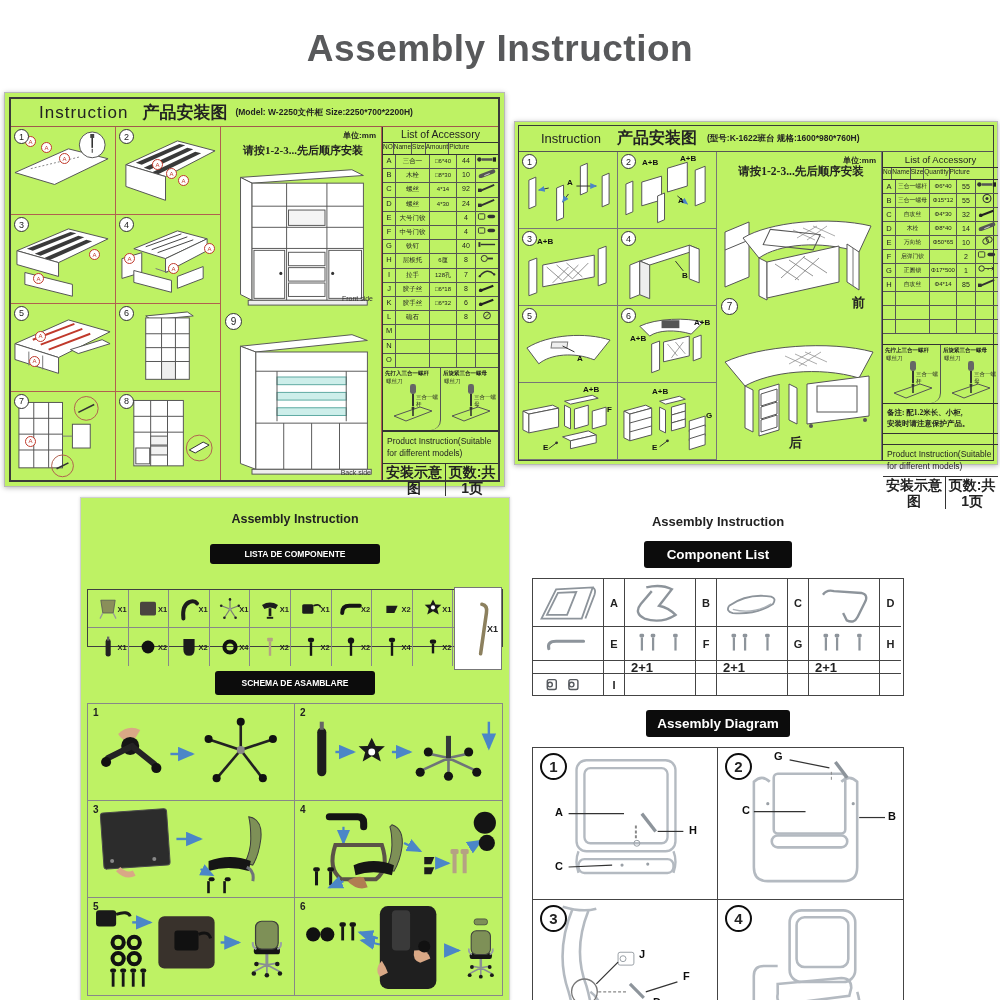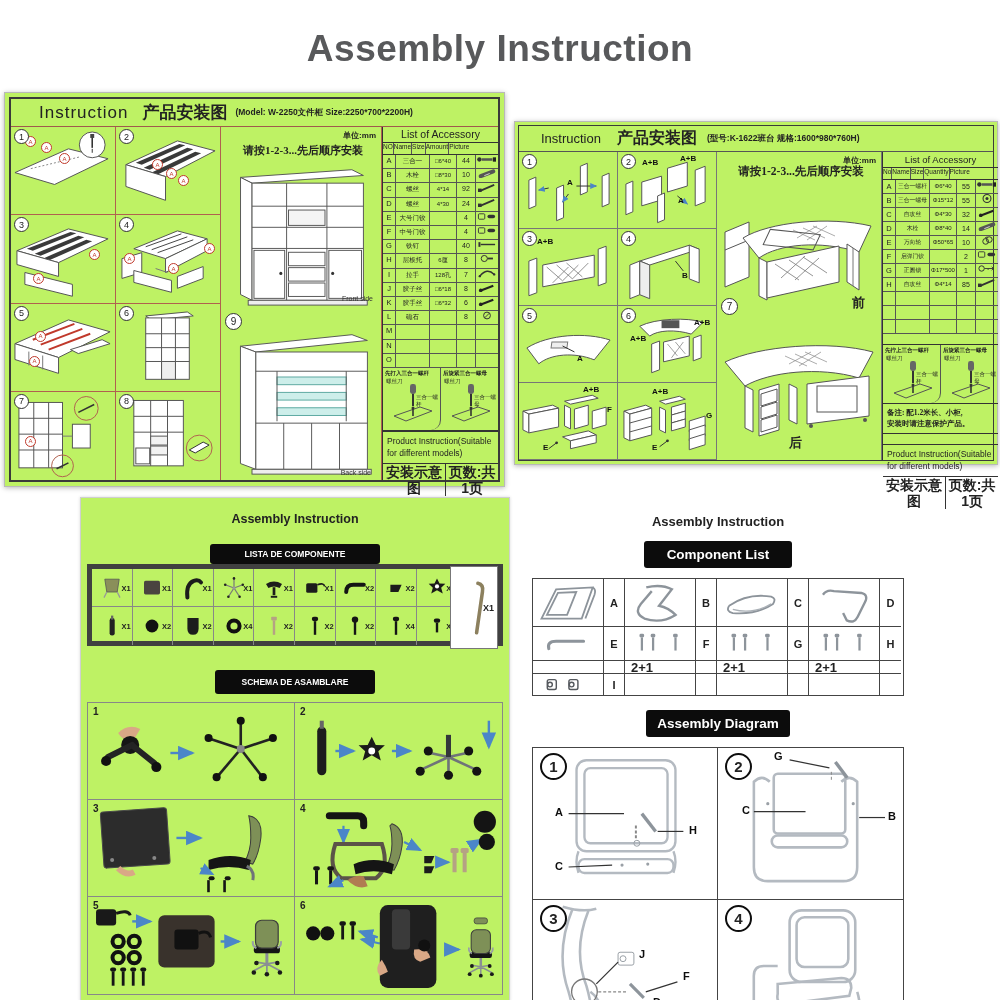--- a/index.html
+++ b/index.html
@@ -70,21 +70,21 @@
   .desk .acc-title{font-size:9.5px;}
   .desk .tr{flex:0 0 13px;line-height:13px;}
   .desk .c2{font-size:5.8px;}
   .desk .acc-fill{min-height:10px;}
   .remark{flex:0 0 30px;border-bottom:1px solid #333;font-family:"Liberation Serif",serif;font-weight:bold;font-size:7.5px;padding:3px 2px 0 4px;line-height:11px;box-sizing:border-box;}
   
   .chp{left:80px;top:497px;width:428px;height:503px;border:1px solid #cfcfcf;box-shadow:0 0 3px rgba(0,0,0,.15);}
   .chp-title{margin-top:14px;text-align:center;font-size:12.5px;font-weight:bold;}
   .pill{background:#0c0c0c;color:#fff;font-weight:bold;text-align:center;border-radius:3px;margin:0 auto;}
   .pill-sm{width:170px;font-size:8.5px;padding:5px 0;margin-top:18px;}
-  .comp-table{position:relative;margin:0 6px 0 6px;height:82px;border:5px solid #404040;box-sizing:border-box;}
+  .comp-table{position:relative;margin:25px 6px 0 6px;height:58px;border:1px solid #404040;box-sizing:border-box;}
   .comp-row{display:flex;height:38px;box-sizing:border-box;}
   .comp-row:first-child{border-bottom:1px solid #888;}
   .comp-cell{flex:0 0 40.6px;border-right:1px solid #888;box-sizing:border-box;position:relative;display:flex;align-items:center;justify-content:center;}
   .comp-cell svg{width:24px;height:26px;}
   .comp-qty{position:absolute;right:1px;top:50%;transform:translateY(-50%);font-size:7.5px;font-weight:bold;}
   .allen-cell{position:absolute;right:0;top:-3px;width:48px;height:83px;border:1.5px solid #777;background:#fff;box-sizing:border-box;display:flex;align-items:center;justify-content:center;}
   .allen-cell svg{width:26px;height:70px;}
   .allen-qty{position:absolute;right:3px;top:36px;font-size:9px;font-weight:bold;}
   .pill-sm2{width:160px;font-size:8.5px;padding:7px 0;margin-top:24px;}
   .chp-steps{margin:8px 6px 0 6px;border:1px solid #888;display:grid;grid-template-columns:1fr 1fr;grid-template-rows:repeat(3,97px);}

